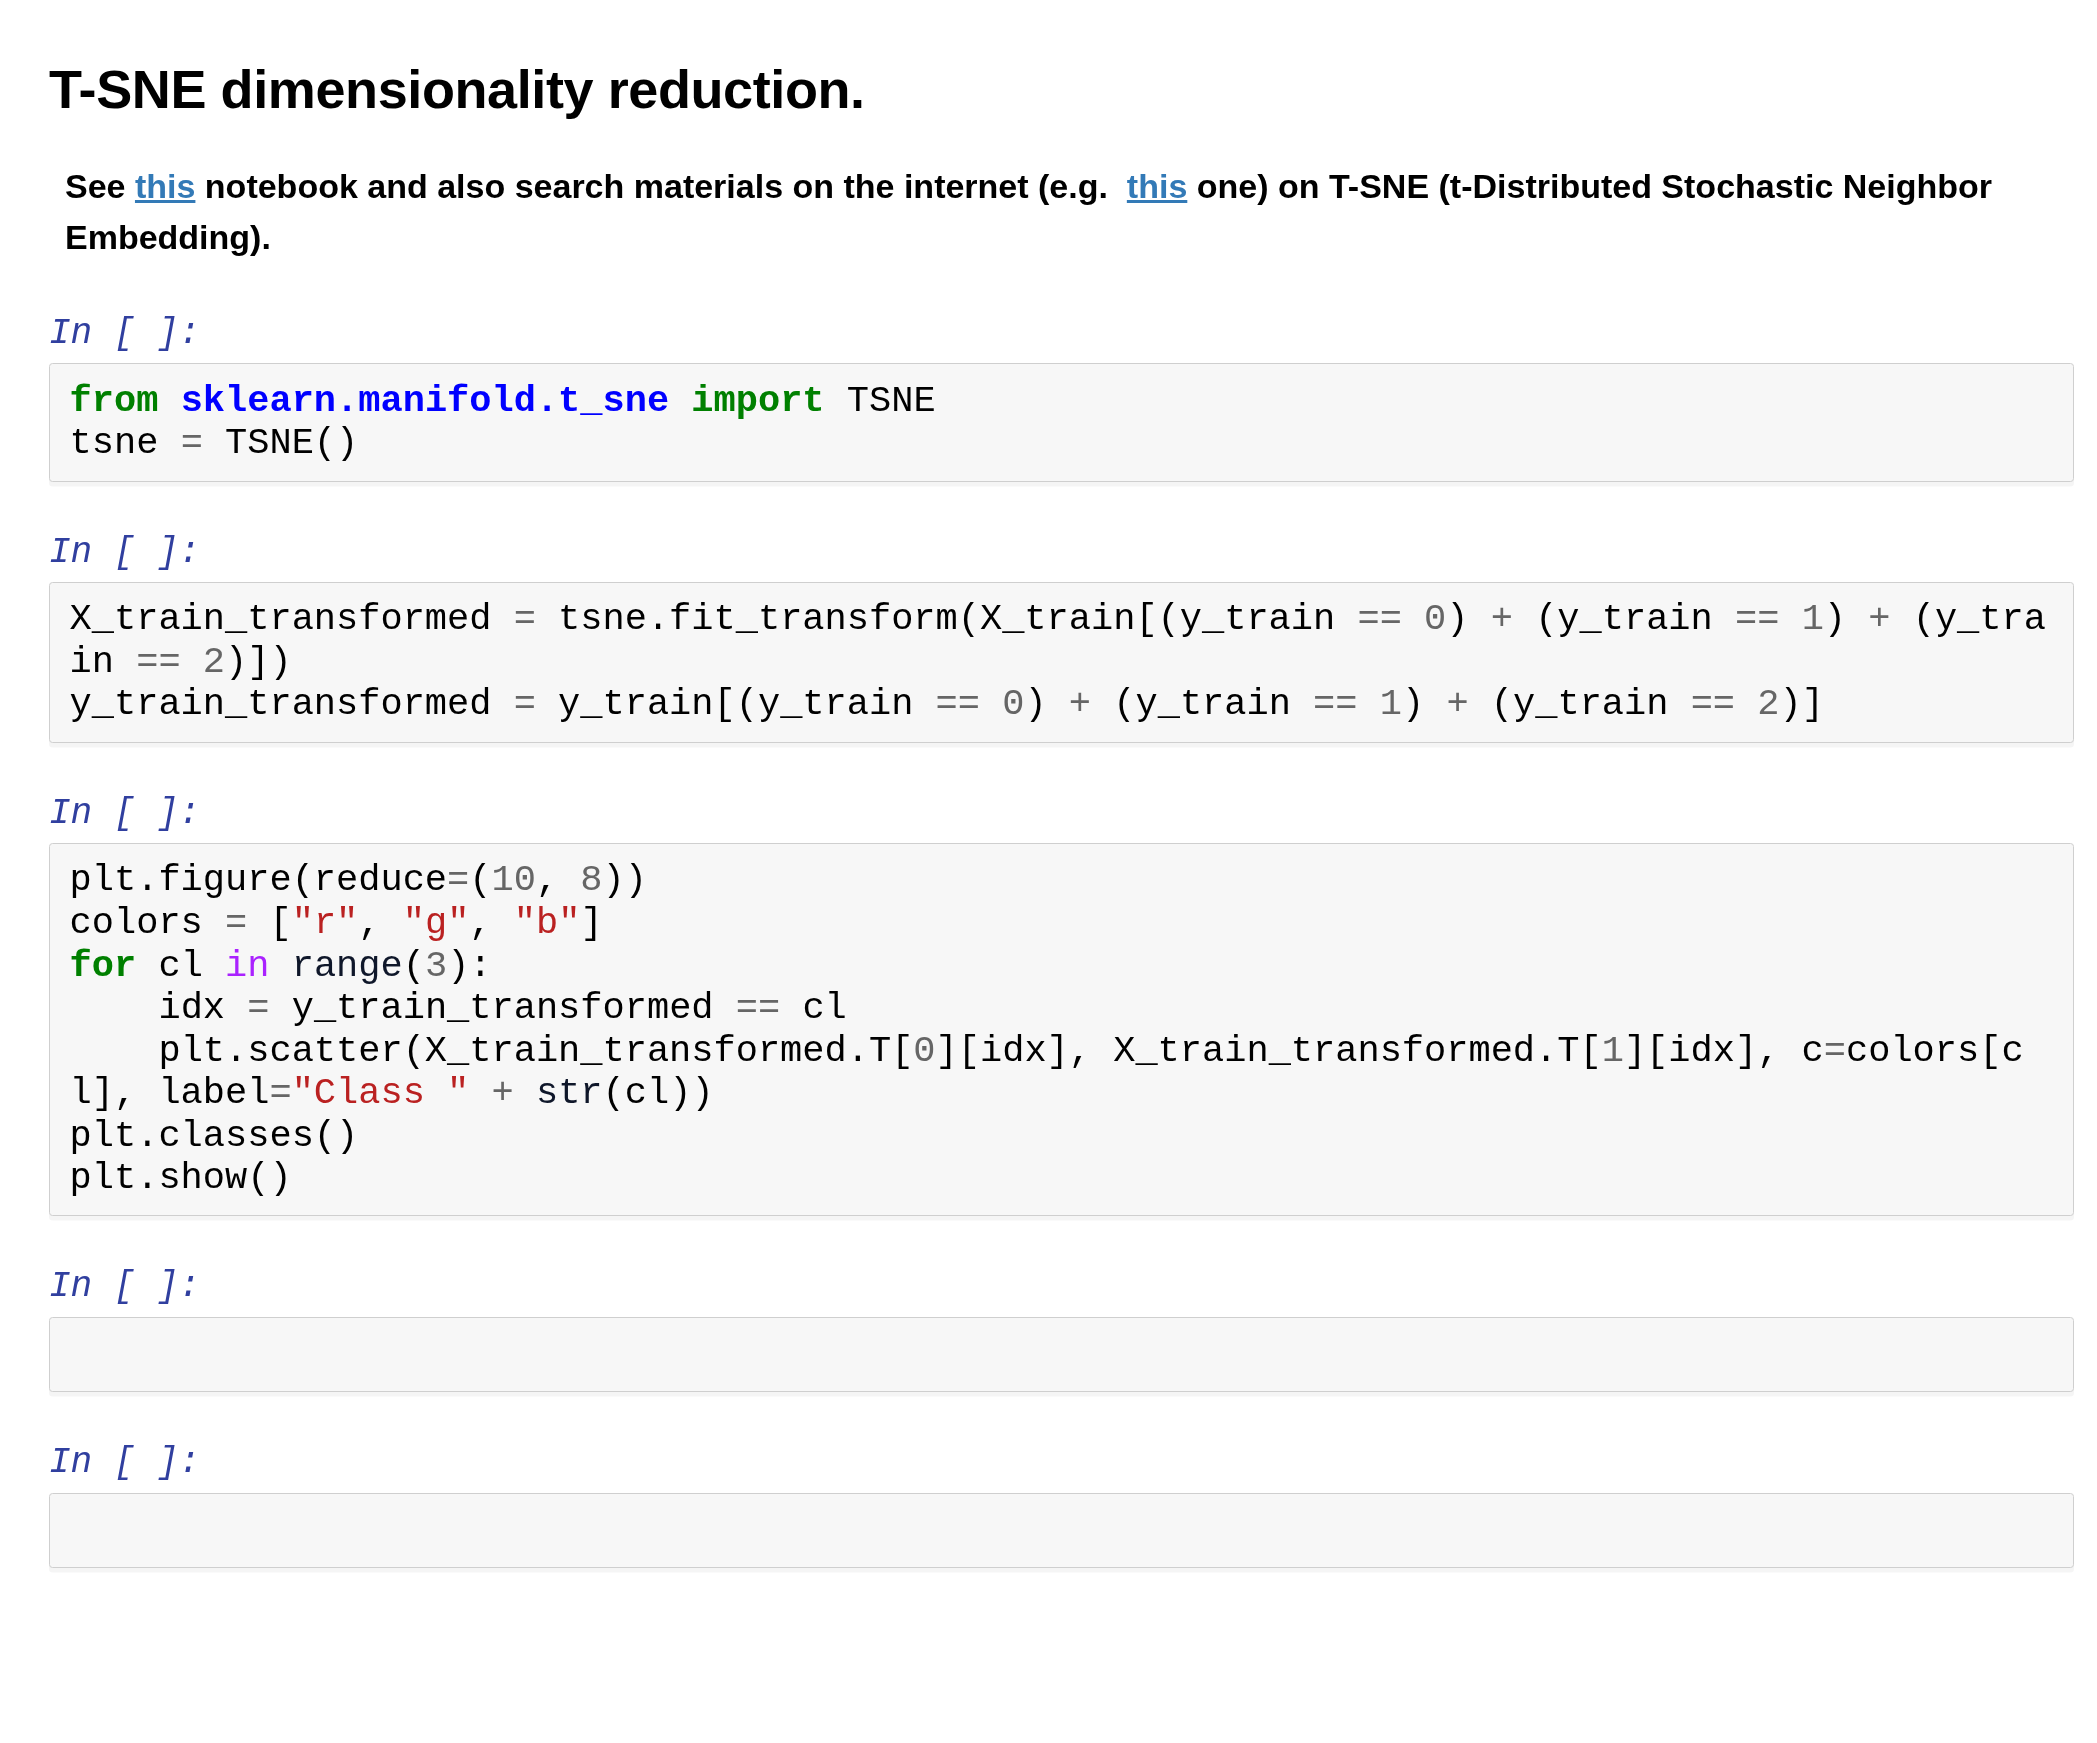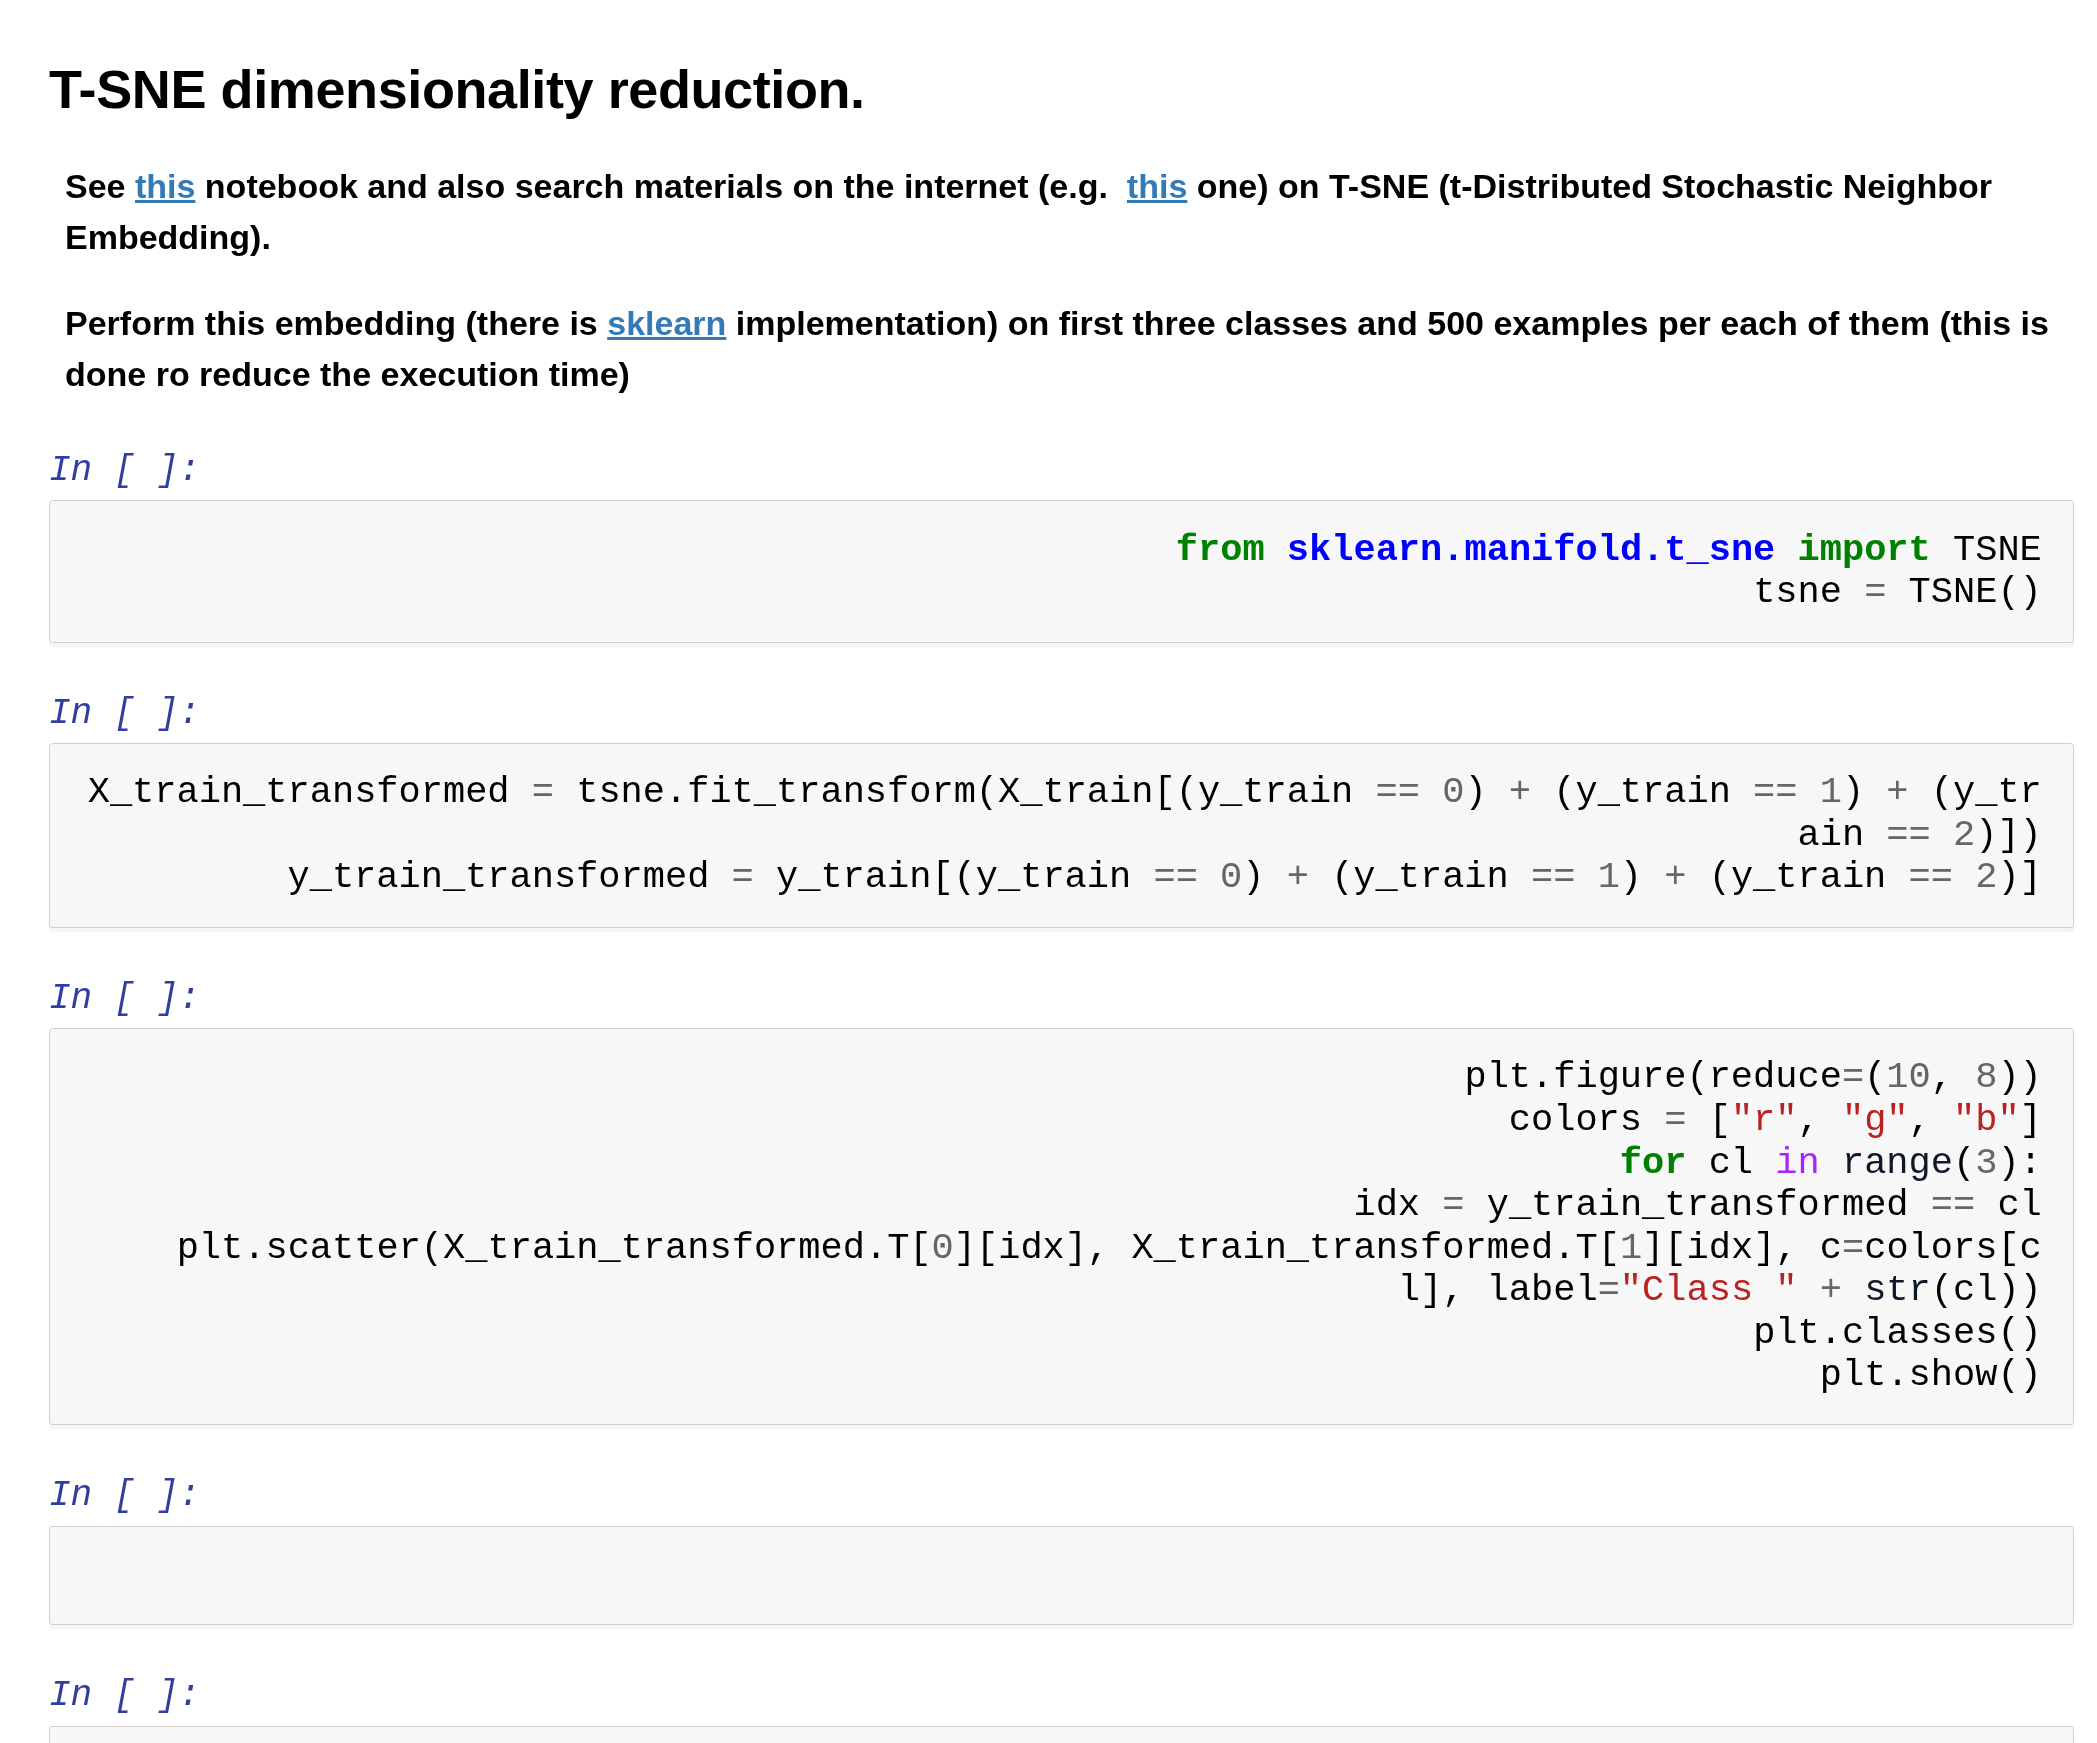--- a/index.html
+++ b/index.html
@@ -26,45 +26,43 @@
     font-family: "Liberation Mono", "DejaVu Sans Mono", monospace;
     font-size: 36px; line-height: 1.15; color: #303F9F;
     margin-bottom: 8.7px; white-space: pre; font-style: italic;
   }
   .input-area {
     background: #f7f7f7; border: 1.3px solid #cfcfcf; border-radius: 3.5px;
     padding: 15.7px 19.6px;
     box-shadow: 0 4.4px 0 rgba(0,0,0,0.04);
   }
   .input-area pre {
-    margin: 12px; color: #000;
+    margin: 0; color: #000;
     font-family: "Liberation Mono", "DejaVu Sans Mono", monospace;
     font-size: 37px; line-height: 1.15;
     white-space: pre-wrap; word-break: break-all;
     min-height: 1.15em;
-    text-align: right;
   }
   
   .tok-k  { color: #008000; font-weight: bold; }  
   .tok-nn { color: #0000FF; font-weight: bold; }  
   .tok-o  { color: #666666; }                     
   .tok-m  { color: #666666; }                     
   .tok-s  { color: #BA2121; }                     
   .tok-nb { color: #0f172a; }                     
   .tok-ow { color: #AA22FF; font-weight: normal; }  
 </style>
 </head>
 <body>
 
 <div class="page">
   <h1 class="page-title">T-SNE dimensionality reduction.</h1>
 
   <div class="md" id="paragraphs">
       <p><span>See </span><a href="#">this</a><span> notebook and also search materials on the internet (e.g.  </span><a href="#">this</a><span> one) on T-SNE (t-Distributed Stochastic Neighbor Embedding).</span></p>
-      <p><span>Perform this embedding (there is </span><a href="#">sklearn</a><span> implementation) on first three classes and 500 examples per each of them (this is done ro reduce the execution time)</span></p>
     </div>
 
   <div id="cells">
       <div class="cell">
         <div class="prompt">In [ ]:</div>
         <div class="input-area">
           <pre><span class="tok-k">from</span><span> </span><span class="tok-nn">sklearn.manifold.t_sne</span><span> </span><span class="tok-k">import</span><span> TSNE</span>
 <span>tsne </span><span class="tok-o">=</span><span> TSNE()</span></pre>
         </div>
       </div>

